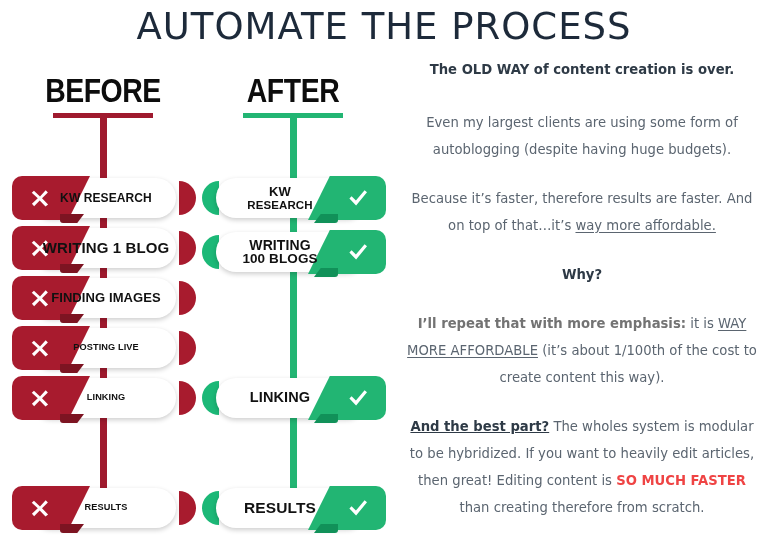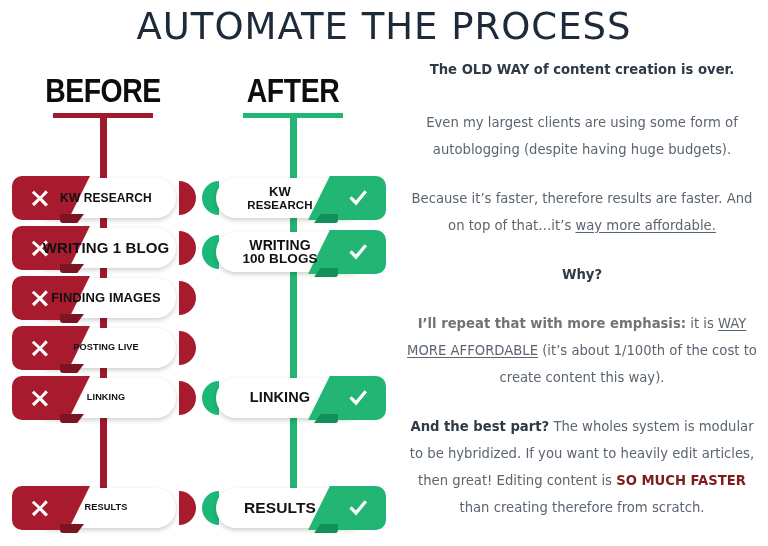--- a/index.html
+++ b/index.html
@@ -410,14 +410,14 @@
   </div>
 
 </div>
 
 <div class="text-panel" id="text-panel">
     <p class="lead-head"><span style="font-weight: 700; color: rgb(46, 58, 70);">The OLD WAY of content creation is over.</span></p>
     <p><span>Even my largest clients are using some form of autoblogging (despite having huge budgets).</span></p>
     <p><span>Because it’s faster, therefore results are faster. And on top of that…it’s </span><span style="text-decoration: underline; text-underline-offset: 2px;">way more affordable.</span></p>
     <p><span style="font-weight: 700; color: rgb(46, 58, 70);">Why?</span></p>
     <p><span style="font-weight: 700; color: #737373;">I’ll repeat that with more emphasis:</span><span> it is </span><span style="text-decoration: underline; text-underline-offset: 2px;">WAY MORE AFFORDABLE</span><span> (it’s about 1/100th of the cost to create content this way).</span></p>
-    <p><span style="font-weight: 700; color: rgb(46, 58, 70);">And the best part?</span><span> The wholes system is modular to be hybridized. If you want to heavily edit articles, then great! Editing content is </span><span style="font-weight: 700; color: #7f1d1d;">SO MUCH FASTER</span><span> than creating therefore from scratch.</span></p>
+    <p><span style="font-weight: 700; color: rgb(46, 58, 70); text-decoration: underline;">And the best part?</span><span> The wholes system is modular to be hybridized. If you want to heavily edit articles, then great! Editing content is </span><span style="font-weight: 700; color: #ef4444;">SO MUCH FASTER</span><span> than creating therefore from scratch.</span></p>
   </div>
 
 </body></html>

